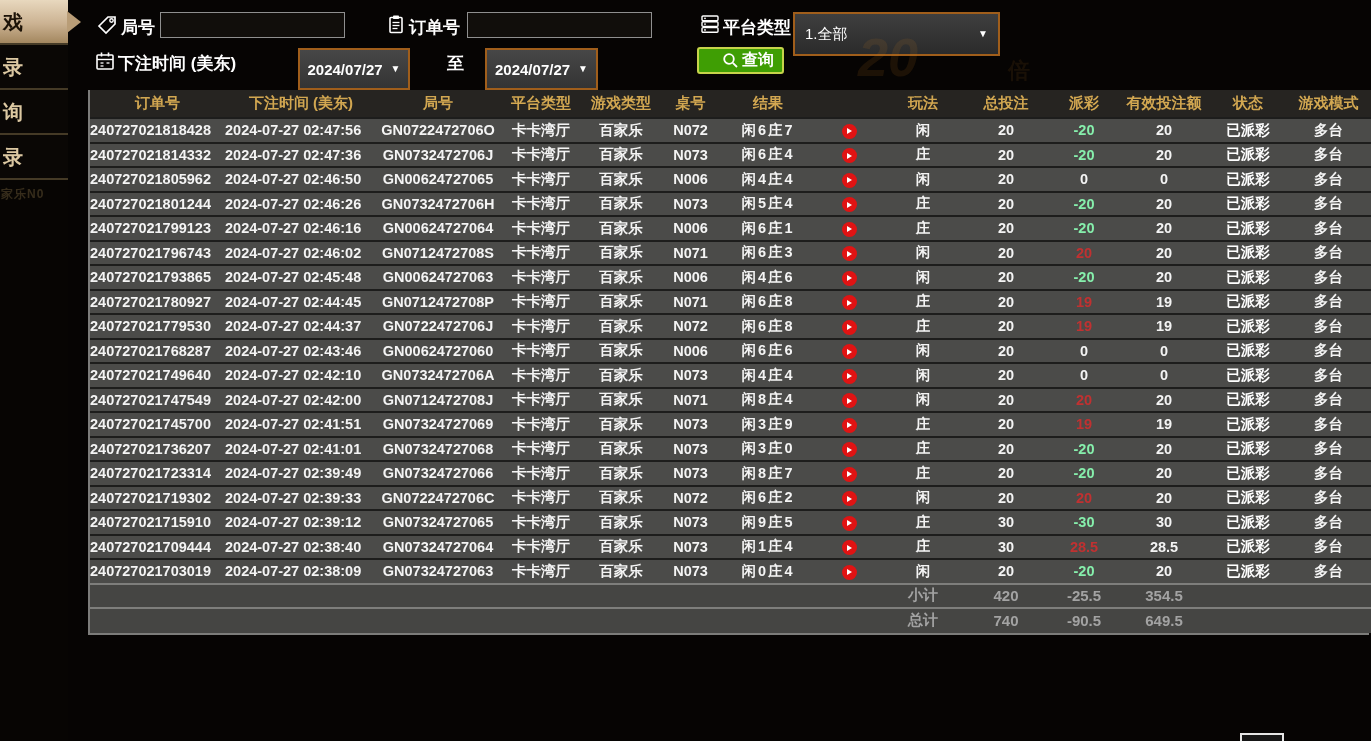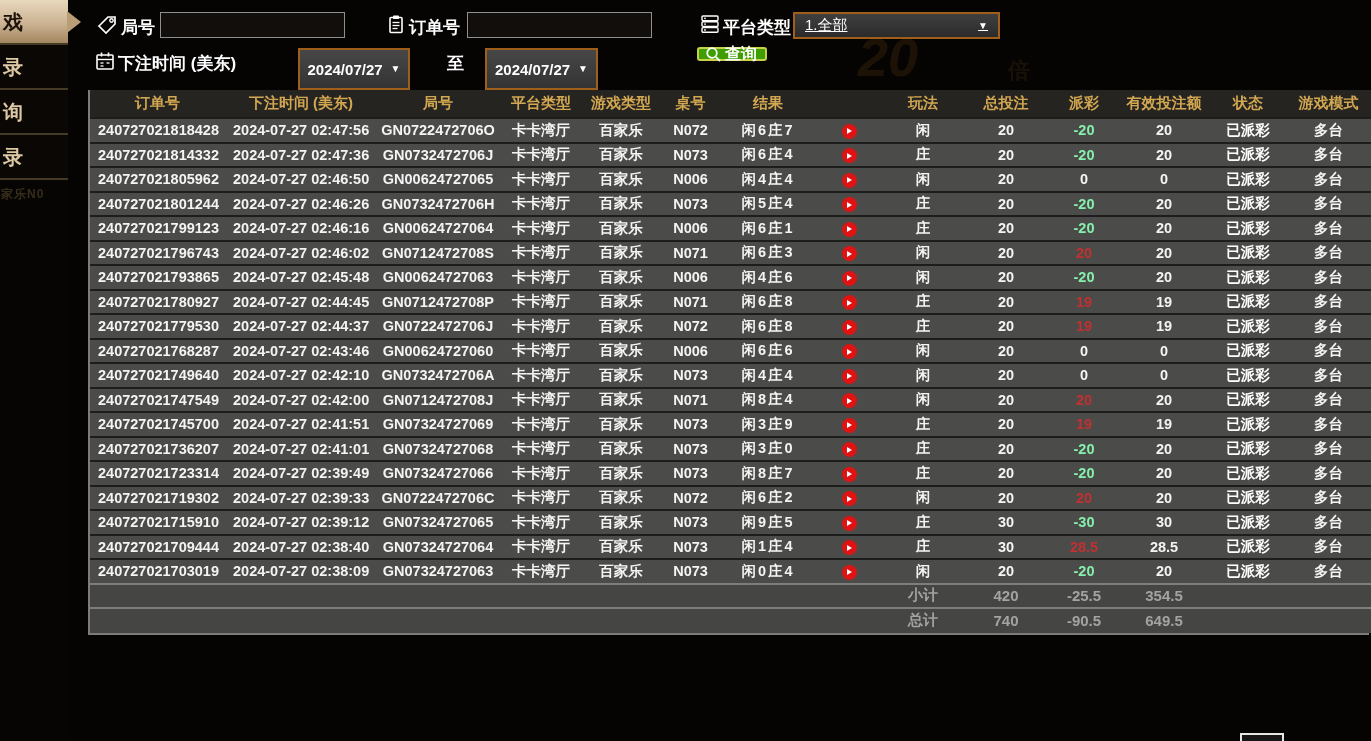--- a/index.html
+++ b/index.html
@@ -13,32 +13,32 @@
   .side-tab.active::after { content:""; position:absolute; right:-13px; top:50%; margin-top:-11px; border-top:11px solid transparent; border-bottom:11px solid transparent; border-left:14px solid #b99d77; }
   .side-watermark { position:absolute; left:1px; top:186px; font-size:12px; font-weight:700; color:rgba(205,170,105,.24); letter-spacing:1px; white-space:nowrap; }
 
   
   .filters { position:absolute; left:68px; top:0; right:0; height:88px; z-index:2; }
   .f-label { position:absolute; font-size:17px; font-weight:700; color:#fff; white-space:nowrap; }
   .f-icon { position:absolute; width:20px; height:20px; }
   .f-input { position:absolute; height:26px; background:#110e0b; border:1px solid #8f8f8f; color:#eee; font-size:14px; padding:0 6px; outline:none; }
   .picker { position:absolute; height:42px; background:linear-gradient(180deg,#474747,#343434); border:2px solid #a05e1b; color:#fff; font-weight:700; font-size:15px; display:flex; align-items:center; justify-content:center; gap:8px; cursor:pointer; }
   .arrow { font-size:10px; color:#fff; line-height:1; }
-  .select { position:absolute; height:27px; background:linear-gradient(180deg,#3f3f3f,#2b2b2b); border:2px solid #a05e1b; color:#fff; font-size:15px; display:flex; align-items:center; padding:0 10px; cursor:pointer;text-decoration:underline; }
+  .select { position:absolute; height:44px; background:linear-gradient(180deg,#3f3f3f,#2b2b2b); border:2px solid #a05e1b; color:#fff; font-size:15px; display:flex; align-items:center; padding:0 10px; cursor:pointer; }
   .select .arrow { margin-left:auto; }
-  .search-btn { position:absolute; left:629px; top:47px; height:14px; background:#3f9e04; border:2px solid #c6d34a; border-radius:3px; color:#fff; font-size:16px; font-weight:700; display:flex; align-items:center; padding:0 8px 0 6px; gap:3px; cursor:pointer; }
+  .search-btn { position:absolute; left:629px; top:47px; height:27px; background:#3f9e04; border:2px solid #c6d34a; border-radius:3px; color:#fff; font-size:16px; font-weight:700; display:flex; align-items:center; padding:0 8px 0 23px; gap:3px; cursor:pointer; }
   .wm-20 { position:absolute; left:790px; top:26px; font-size:54px; font-weight:700; font-style:italic; color:rgba(195,125,35,.12); z-index:1; }
   .wm-bei { position:absolute; left:940px; top:56px; font-size:22px; font-weight:700; color:rgba(195,125,35,.10); z-index:1; }
 
   
   .table-wrap { position:absolute; left:88px; top:90px; width:1281px; border:2px solid #7c7c7a; border-top:none; background:#4b4b49; z-index:2; }
   table { width:100%; border-collapse:collapse; table-layout:fixed; }
   thead th { height:28px; background:#262421; color:#d2a751; font-size:15px; font-weight:700; white-space:nowrap; overflow:hidden; }
   tbody td { height:24.5px; background:#4b4b49; border-top:2px solid #1d1d1c; color:#f4f4f4; font-size:14.5px; font-weight:700; text-align:center; white-space:nowrap; overflow:hidden; }
-  td.al { text-align:left; padding-left:8px; }
+  td.al { text-align:left; }
   td.c-result { letter-spacing:2px; }
   td.payout.neg { color:#86efac; }
   td.payout.pos { color:#c03131; }
   td.payout.zero { color:#f4f4f4; }
   td.status { color:#ffffff;text-align:center; }
   tr.summary td { background:#454543; border-top:2px solid #7e7e7c; color:#a3a3a3; font-size:15px; }
   .play-btn { width:15px; height:15px; border-radius:50%; background:#e01313; display:inline-flex; align-items:center; justify-content:center; vertical-align:middle; cursor:pointer; }
   .play-btn .tri { width:0; height:0; border-left:5px solid #fff; border-top:3.5px solid transparent; border-bottom:3.5px solid transparent; margin-left:1px; }
 
   .page-stub { position:absolute; left:1240px; top:733px; width:44px; height:16px; border:2px solid #e6e6e6; background:#161616; z-index:3; cursor:pointer; }

